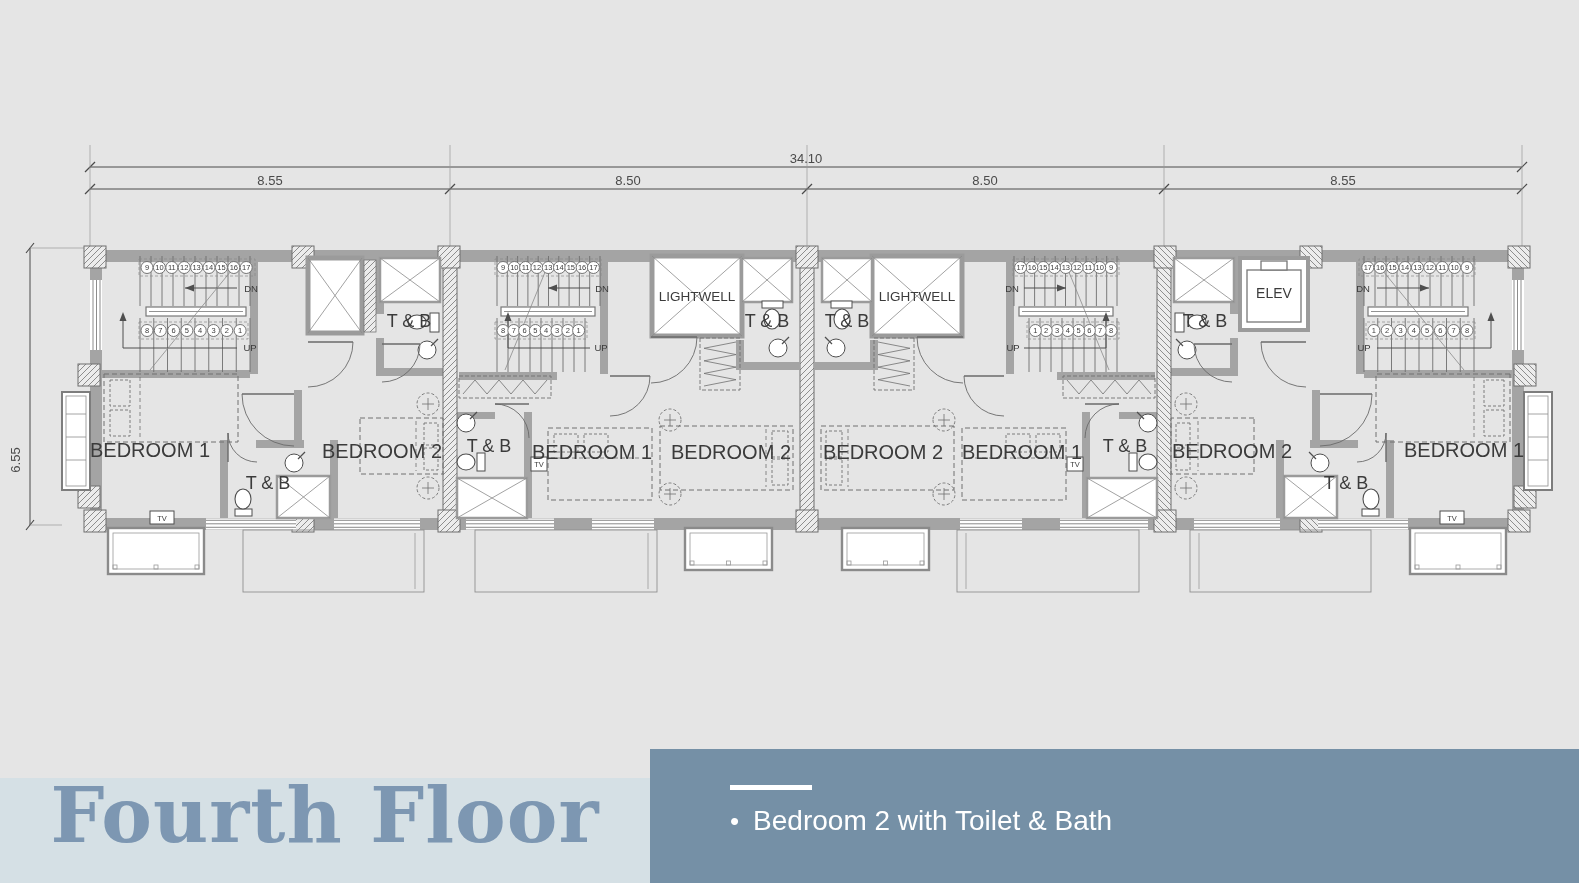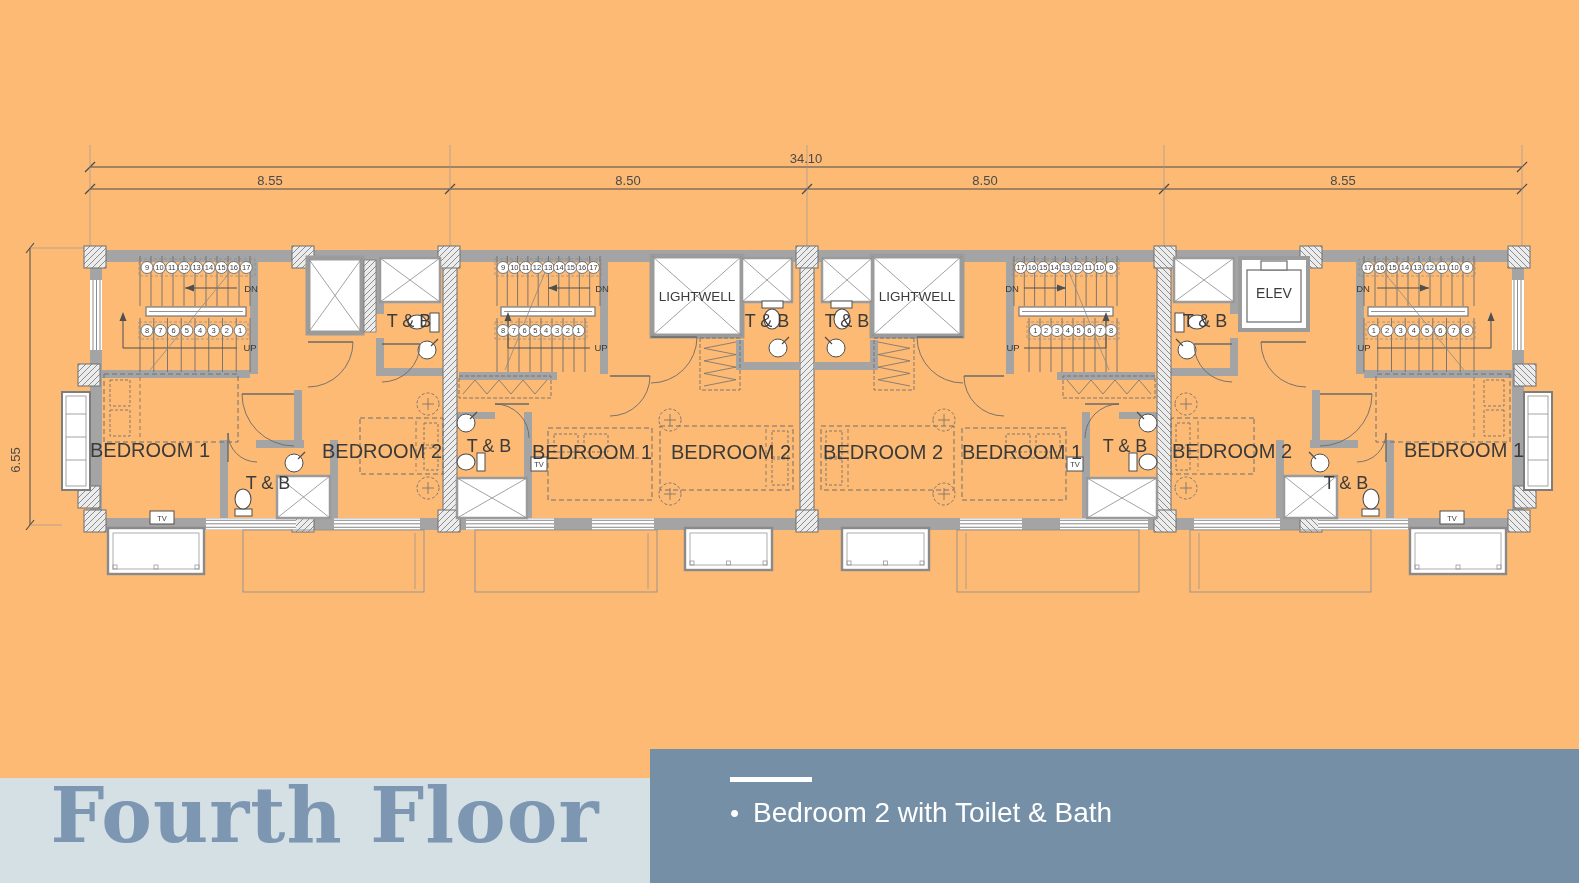--- a/index.html
+++ b/index.html
@@ -1,23 +1,23 @@
 <!DOCTYPE html>
 <html style="--left-bg: #d5e0e5; --right-bg: #7590a6; --title-color: #7d97b2;"><head>
 <meta charset="utf-8">
 <style>
   html,body{margin:0;padding:0;background:#ffffff;}
   body{width:1579px;height:883px;overflow:hidden;font-family:"Liberation Sans",sans-serif;}
-  .stage{position:relative;width:1579px;height:883px;background:#fdba74;}
+  .stage{position:relative;width:1579px;height:883px;background:#e5e5e5;}
   svg text{font-family:"Liberation Sans",sans-serif;}
   .footer{position:absolute;left:0;top:749px;width:1579px;height:134px;display:flex;}
   .f-left{width:650px;height:134px;background:var(--left-bg,#d5e0e5);display:flex;align-items:flex-start;justify-content:center;margin-top:29px;}
   .floor-title{font-family:"DejaVu Serif","Liberation Serif",serif;font-weight:700;font-size:76px;
     color:var(--title-color,#7d97b2);letter-spacing:1px;line-height:1;padding-bottom:2px;}
-  .f-right{flex:1;height:134px;background:var(--right-bg,#7590a6);box-sizing:border-box;padding:28px 0 0 80px;}
+  .f-right{flex:1;height:134px;background:var(--right-bg,#7590a6);box-sizing:border-box;padding:36px 0 0 80px;}
   .dash{width:82px;height:5px;background:#ffffff;margin-bottom:12px;}
   .f-right ul{list-style:none;margin:0;padding:0;font-size:28px;line-height:38px;color:#ffffff;font-weight:400;}
   .f-right li{white-space:nowrap;}
   .f-right .bullet{display:inline-block;margin-right:14px;font-size:26px;}
 </style>
 </head>
 <body>
 
 <div class="stage">
 

